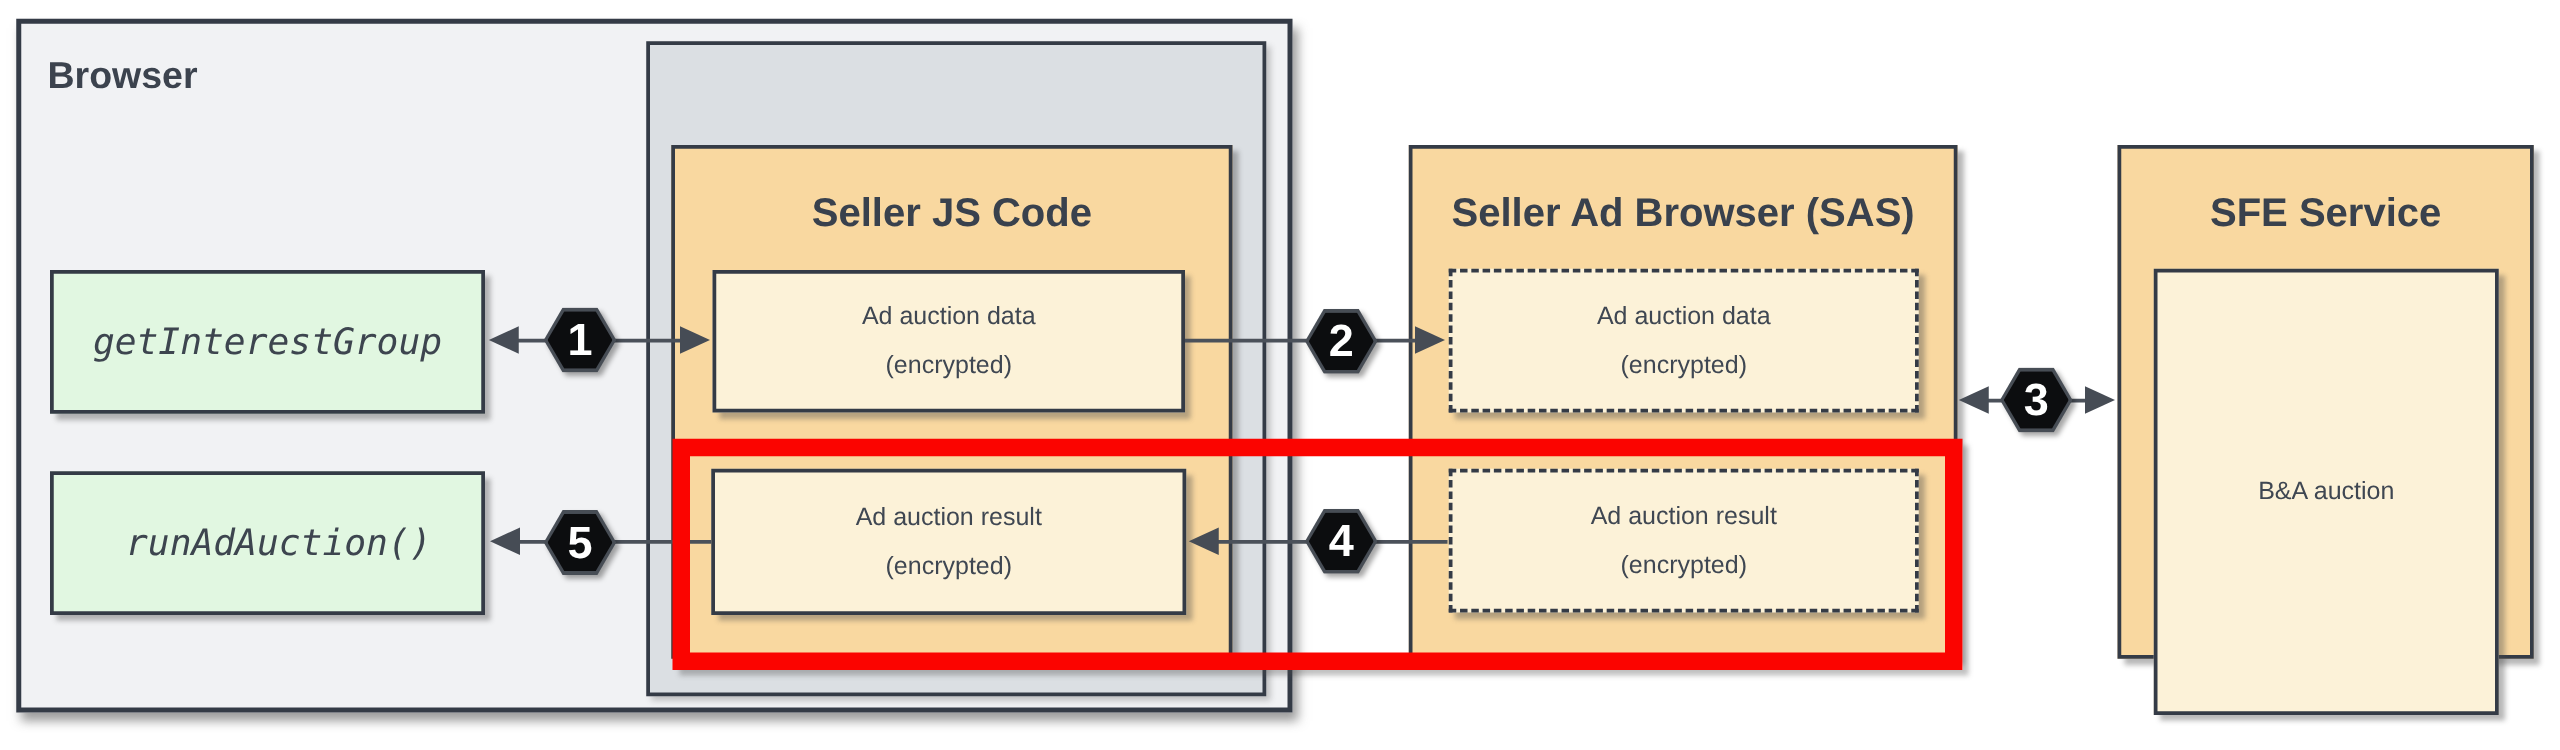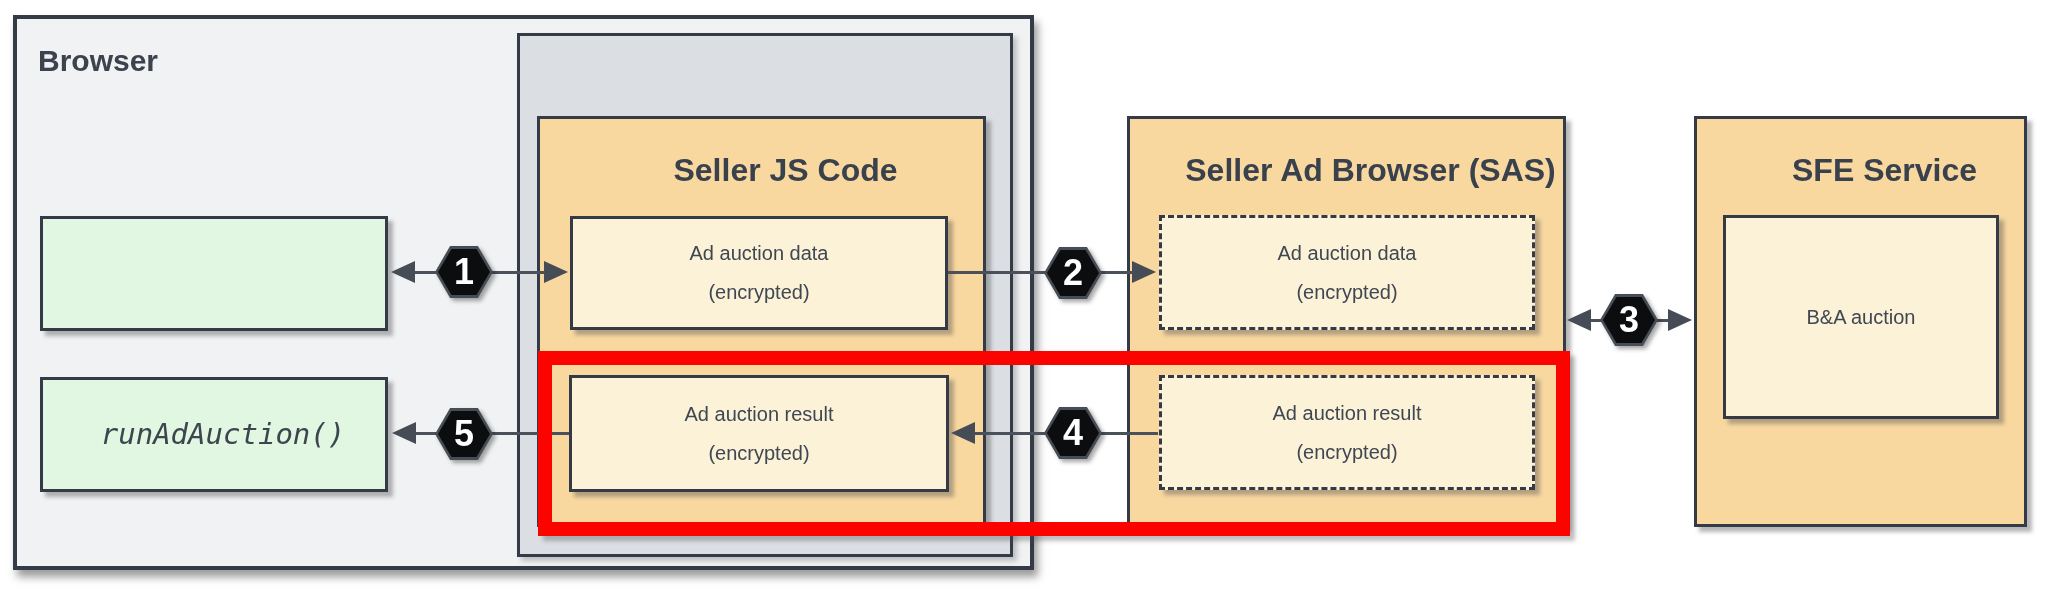--- a/index.html
+++ b/index.html
@@ -23,27 +23,27 @@
   
   .cream{background:#FCF2D8;}
   .solid-data{left:570px;top:216px;width:378px;height:114px;}
   .solid-result{left:569px;top:375px;width:380px;height:117px;}
   .dashed{border:3px dashed #343B46;}
   .dashed-data{left:1159px;top:215px;width:376px;height:115px;}
   .dashed-result{left:1159px;top:375px;width:376px;height:115px;}
   .green{background:#E1F7E1;}
   .green-1{left:40px;top:216px;width:348px;height:115px;}
   .green-2{left:40px;top:377px;width:348px;height:115px;padding-left:18px;}
-  .ba-box{left:1723px;top:215px;width:276px;height:204px;}
+  .ba-box{left:1723px;top:215px;width:276px;height:357px;}
 
   
   .browser-label{left:38px;top:44px;font-size:30px;font-weight:bold;color:#3C434E;text-align:right;}
   .publisher-label{left:517px;top:61px;width:496px;text-align:center;font-size:31px;color:#4C545D;}
   .hdr{position:absolute;left:0;width:100%;text-align:center;font-size:32px;font-weight:bold;color:#39414D;}
-  .hdr-row{top:33px;margin-left:24px;}
+  .hdr-row{top:33px;}
   .box-text{font-size:20px;color:#3F4752;line-height:39px;text-align:center;}
   .em{}
   .mono{font-family:"DejaVu Sans Mono",monospace;font-style:italic;font-size:29px;color:#3D454F;line-height:33px;text-align:center;}
 
   
   .red-rect{left:538px;top:351px;width:1032px;height:185px;border:14px solid #FB0400;box-shadow:5px 5px 4px rgba(74,74,74,0.35);z-index:30;}
 
   
   .aline{position:absolute;height:3px;background:#4B515A;z-index:20;}
   .ahead{position:absolute;width:0;height:0;z-index:21;}
@@ -75,20 +75,21 @@
 
   <div class="abs box orange shadow sas-box">
     <div class="hdr hdr-row">Seller Ad Browser (SAS)</div>
   </div>
 
   <div class="abs box orange shadow sfe-box">
     <div class="hdr hdr-row">SFE Service</div>
   </div>
 
   <div class="abs box green shadow flexc green-1">
+    <div class="mono">getInterestGroup</div>
   </div>
   <div class="abs box green shadow flexc green-2">
     <div class="mono">runAdAuction()</div>
   </div>
 
   <div class="abs box cream shadow flexc solid-data">
     <div class="box-text">Ad auction data</div>
     <div class="box-text em">(encrypted)</div>
   </div>
   <div class="abs box cream shadow flexc solid-result">

